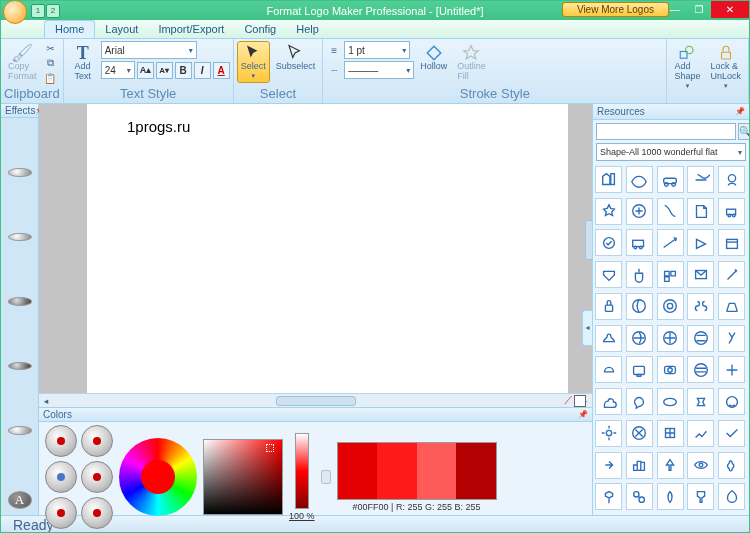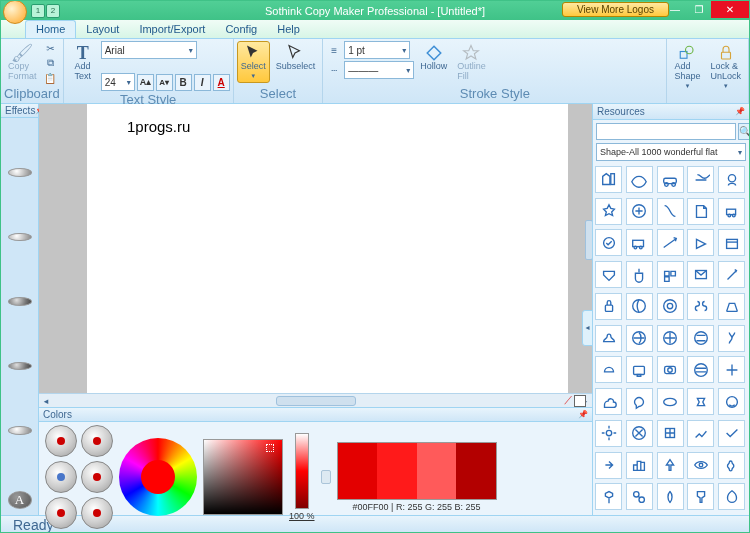--- a/index.html
+++ b/index.html
@@ -6,21 +6,21 @@
 body { width: 750px; height: 533px; overflow: hidden; background: #fff; display: flex; flex-direction: column; border: 1px solid #3fc287; }
 .titlebar { height: 19px; background: linear-gradient(#51cf96,#3fc287); display: flex; align-items: center; color: #fff; font-size: 11px; position: relative; }
 .app-icon { width: 24px; height: 24px; margin: 2px 2px 0 2px; background: radial-gradient(circle at 35% 35%, #fff3d0, #ffa726); border-radius: 50%; border: 1px solid #d08a1a; position: relative; z-index: 2; }
 .qa { display:flex; gap:1px; margin-left:2px; }
 .qa-btn { width:14px; height:14px; background:#b9f3d8; border:1px solid #2a9d6f; border-radius:2px; font-size:8px; text-align:center; line-height:12px; color:#2a6e52; }
 .titlebar .title { position:absolute; left:50%; transform:translateX(-50%); }
 .view-more { position:absolute; right:80px; top:1px; height:15px; padding:0 14px; background:linear-gradient(#ffe9a0,#ffc83d); border:1px solid #b38600; border-radius:3px; font-size:10px; color:#5a4300; line-height:13px; }
 .winbtns { position:absolute; right:0; top:0; display:flex; }
 .winbtn { width:24px; height:17px; display:flex; align-items:center; justify-content:center; color:#fff; font-size:10px; }
 .winbtn.close { width:38px; background:#e81123; }
-.menubar { height:19px; background:linear-gradient(#f0fcf6,#d7f5e6); display:flex; align-items:flex-end; font-size:11px; padding-left:24px; border-bottom:1px solid #9fd4f2; }
+.menubar { height:19px; background:linear-gradient(#f0fcf6,#d7f5e6); display:flex; align-items:flex-end; font-size:11px; padding-left:43px; border-bottom:1px solid #9fd4f2; }
 .tab { padding:2px 10px 3px; color:#225a8c; cursor:pointer; border-top-left-radius:3px; border-top-right-radius:3px; }
 .tab.active { background:#dff1fb; border:1px solid #9fd4f2; border-bottom:none; color:#1f5d91; }
 .ribbon { height:65px; background:linear-gradient(#e8f4fc,#cfe6f7); display:flex; border-bottom:1px solid #9fd4f2; }
 .group { display:flex; flex-direction:column; border-right:1px solid #b4d5ec; padding:2px 3px 0; }
 .group-body { flex:1; display:flex; align-items:flex-start; gap:2px; }
 .group-label { font-size:13px; color:#5d8bb3; text-align:center; padding:1px 0 2px; }
 .rb-btn { display:flex; flex-direction:column; align-items:center; justify-content:center; font-size:9px; color:#3f6892; padding:2px 3px; border:1px solid transparent; border-radius:3px; min-width:32px; line-height:1.1; }
 .rb-btn.sel { background:linear-gradient(#ffe9a0,#ffc83d); border:1px solid #c79820; }
 .rb-btn .ic { font-size:18px; line-height:18px; color:#3f6892; }
 .rb-btn svg { width:18px; height:18px; }
@@ -80,21 +80,21 @@
 </style>
 </head>
 <body>
 
 <div class="titlebar">
   <div class="app-icon"></div>
   <div class="qa">
     <div class="qa-btn">1</div>
     <div class="qa-btn">2</div>
   </div>
-  <span class="title">Sothink Copy Maker Professional - [Untitled*]</span>
+  <span class="title">Format Logo Maker Professional - [Untitled*]</span>
   <div class="view-more">View More Logos</div>
   <div class="winbtns">
     <div class="winbtn">—</div>
     <div class="winbtn">❐</div>
     <div class="winbtn close">✕</div>
   </div>
 </div>
 
 <div class="menubar">
   <div class="tab active">Home</div>
@@ -121,21 +121,21 @@
     <div class="group-label">Clipboard</div>
   </div>
 
   <div class="group">
     <div class="group-body">
       <div class="rb-btn">
         <span class="ic" style="font-family:Georgia;font-weight:bold">T</span>
         <span style="white-space:pre">Add
 Text</span>
       </div>
-      <div style="display:flex;flex-direction:column;gap:14px">
+      <div style="display:flex;flex-direction:column;gap:2px">
         <div class="combo" style="width:96px">
           <span>Arial</span>
             <span class="ar">▾</span>
         </div>
         <div class="txtrow">
           <div class="combo" style="width:34px">
             <span>24</span>
               <span class="ar">▾</span>
           </div>
           <div class="fmtbtn" style="font-size:9px">A▴</div>

